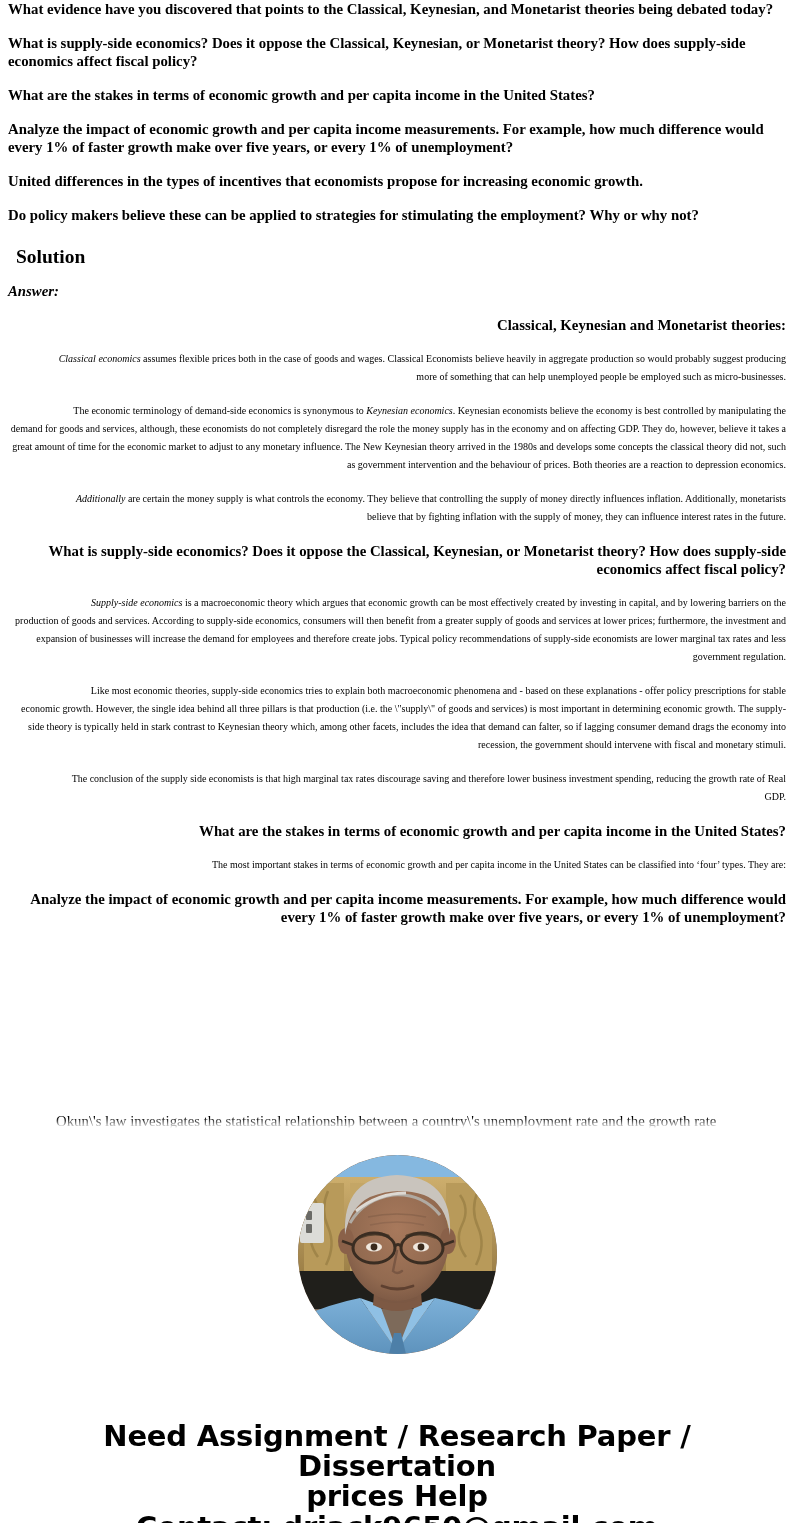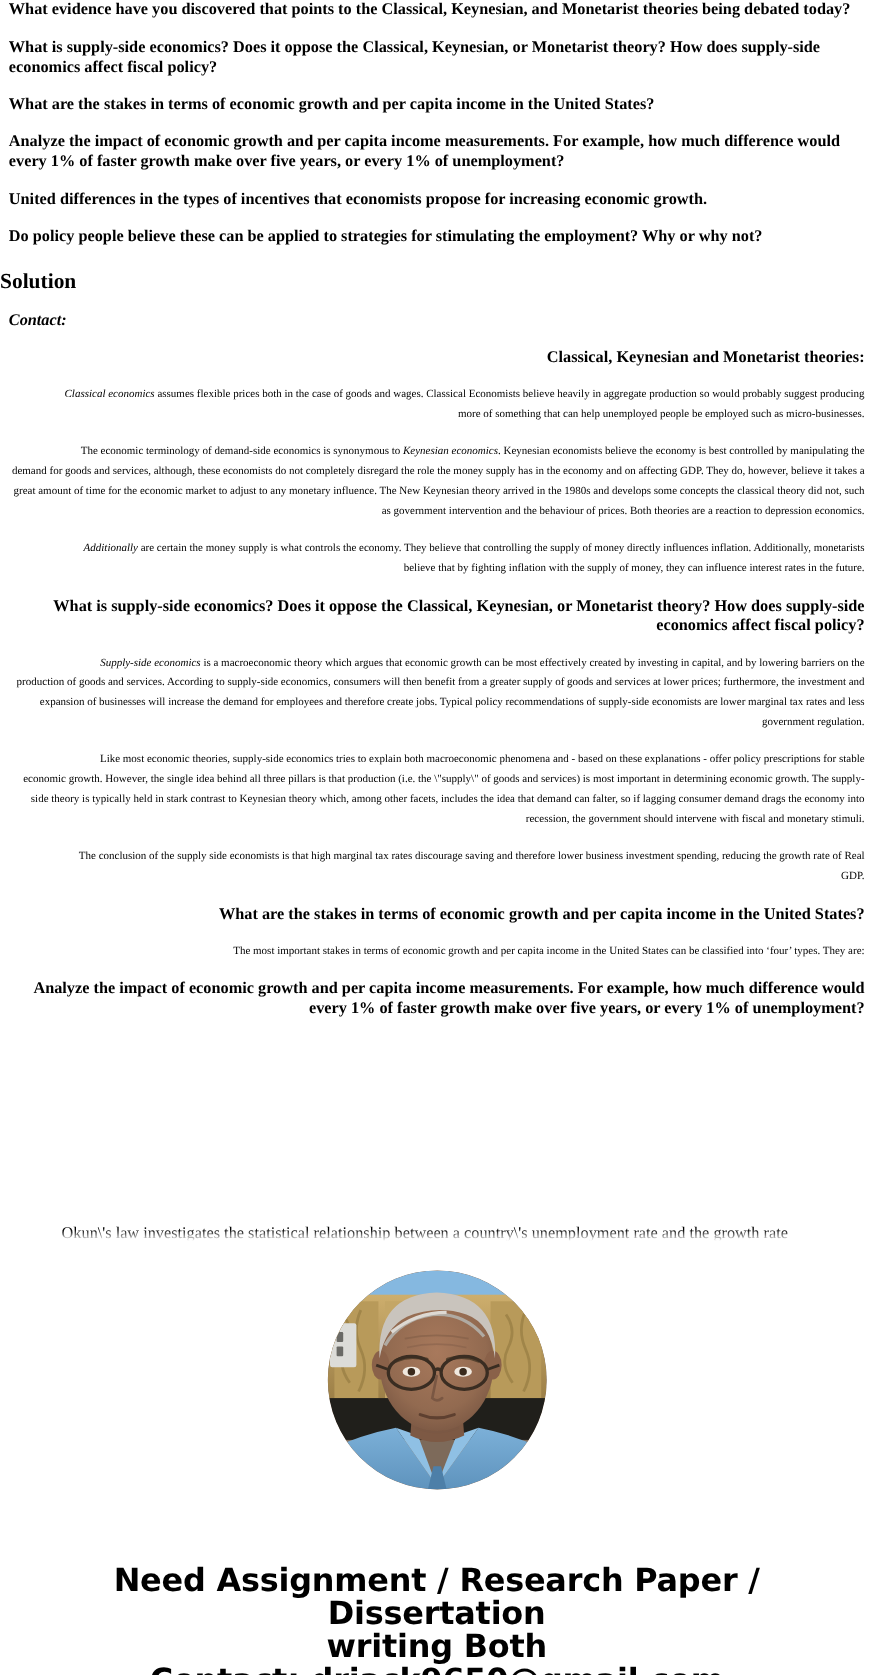--- a/index.html
+++ b/index.html
@@ -35,21 +35,21 @@
     margin: 0 0 16px 0;
     text-align: left;
   }
 
   
   h2.solution {
     font-size: 19.5px;
     line-height: 23px;
     font-weight: bold;
     margin: 21px 0 14px 0;
-    padding: 0 0;
+    padding: 0 16px;
   }
 
   p.answer {
     font-size: 14.8px;
     line-height: 18px;
     font-style: italic;
     font-weight: bold;
     margin: 0 0 16px 0;
     padding: 0 8px;
   }
@@ -141,26 +141,26 @@
 <body>
 
 <div class="doc">
 
   <div class="qblock">
     <p class="q">What evidence have you discovered that points to the Classical, Keynesian, and Monetarist theories being debated today?</p>
     <p class="q">What is supply-side economics? Does it oppose the Classical, Keynesian, or Monetarist theory? How does supply-side economics affect fiscal policy?</p>
     <p class="q">What are the stakes in terms of economic growth and per capita income in the United States?</p>
     <p class="q">Analyze the impact of economic growth and per capita income measurements. For example, how much difference would every 1% of faster growth make over five years, or every 1% of unemployment?</p>
     <p class="q">United differences in the types of incentives that economists propose for increasing economic growth.</p>
-    <p class="q">Do policy people believe these can be applied to strategies for stimulating the employment? Why or why not?</p>
+    <p class="q">Do policy makers believe these can be applied to strategies for stimulating the employment? Why or why not?</p>
   </div>
 
   <h2 class="solution">Solution</h2>
 
-  <p class="answer">Contact:</p>
+  <p class="answer">Answer:</p>
 
   <p class="subhead">Classical, Keynesian and Monetarist theories:</p>
 
   <p class="body"><i class="ital">Classical economics</i><span> assumes flexible prices both in the case of goods and wages. Classical Economists believe heavily in aggregate production so would probably suggest producing more of something that can help unemployed people be employed such as micro-businesses.</span></p>
 
   <p class="body"><span>The economic terminology of demand-side economics is synonymous to </span><i class="ital">Keynesian economics</i><span>. Keynesian economists believe the economy is best controlled by manipulating the demand for goods and services, although, these economists do not completely disregard the role the money supply has in the economy and on affecting GDP. They do, however, believe it takes a great amount of time for the economic market to adjust to any monetary influence. The New Keynesian theory arrived in the 1980s and develops some concepts the classical theory did not, such as government intervention and the behaviour of prices. Both theories are a reaction to depression economics.</span></p>
 
   <p class="body"><i class="ital">Additionally</i><span> are certain the money supply is what controls the economy. They believe that controlling the supply of money directly influences inflation. Additionally, monetarists believe that by fighting inflation with the supply of money, they can influence interest rates in the future.</span></p>
 
   <p class="subhead">What is supply-side economics? Does it oppose the Classical, Keynesian, or Monetarist theory? How does supply-side economics affect fiscal policy?</p>
@@ -265,15 +265,15 @@
         <path d="M84 131 Q99 137 115 131" stroke="#5e4030" stroke-width="2.8" fill="none" stroke-linecap="round"></path>
 
         <path d="M80 143 Q99 151 119 143" stroke="#7a5743" stroke-width="2" fill="none" opacity="0.5"></path>
       </g>
     </svg>
   </div>
 </div>
 
 <div class="footer">
   <span class="fl">Need Assignment / Research Paper / Dissertation</span>
-  <span class="fl">writing Both</span>
+  <span class="fl">prices Help</span>
   <span class="fl l3">Contact: drjack9650@gmail.com</span>
 </div>
 
 </body></html>

